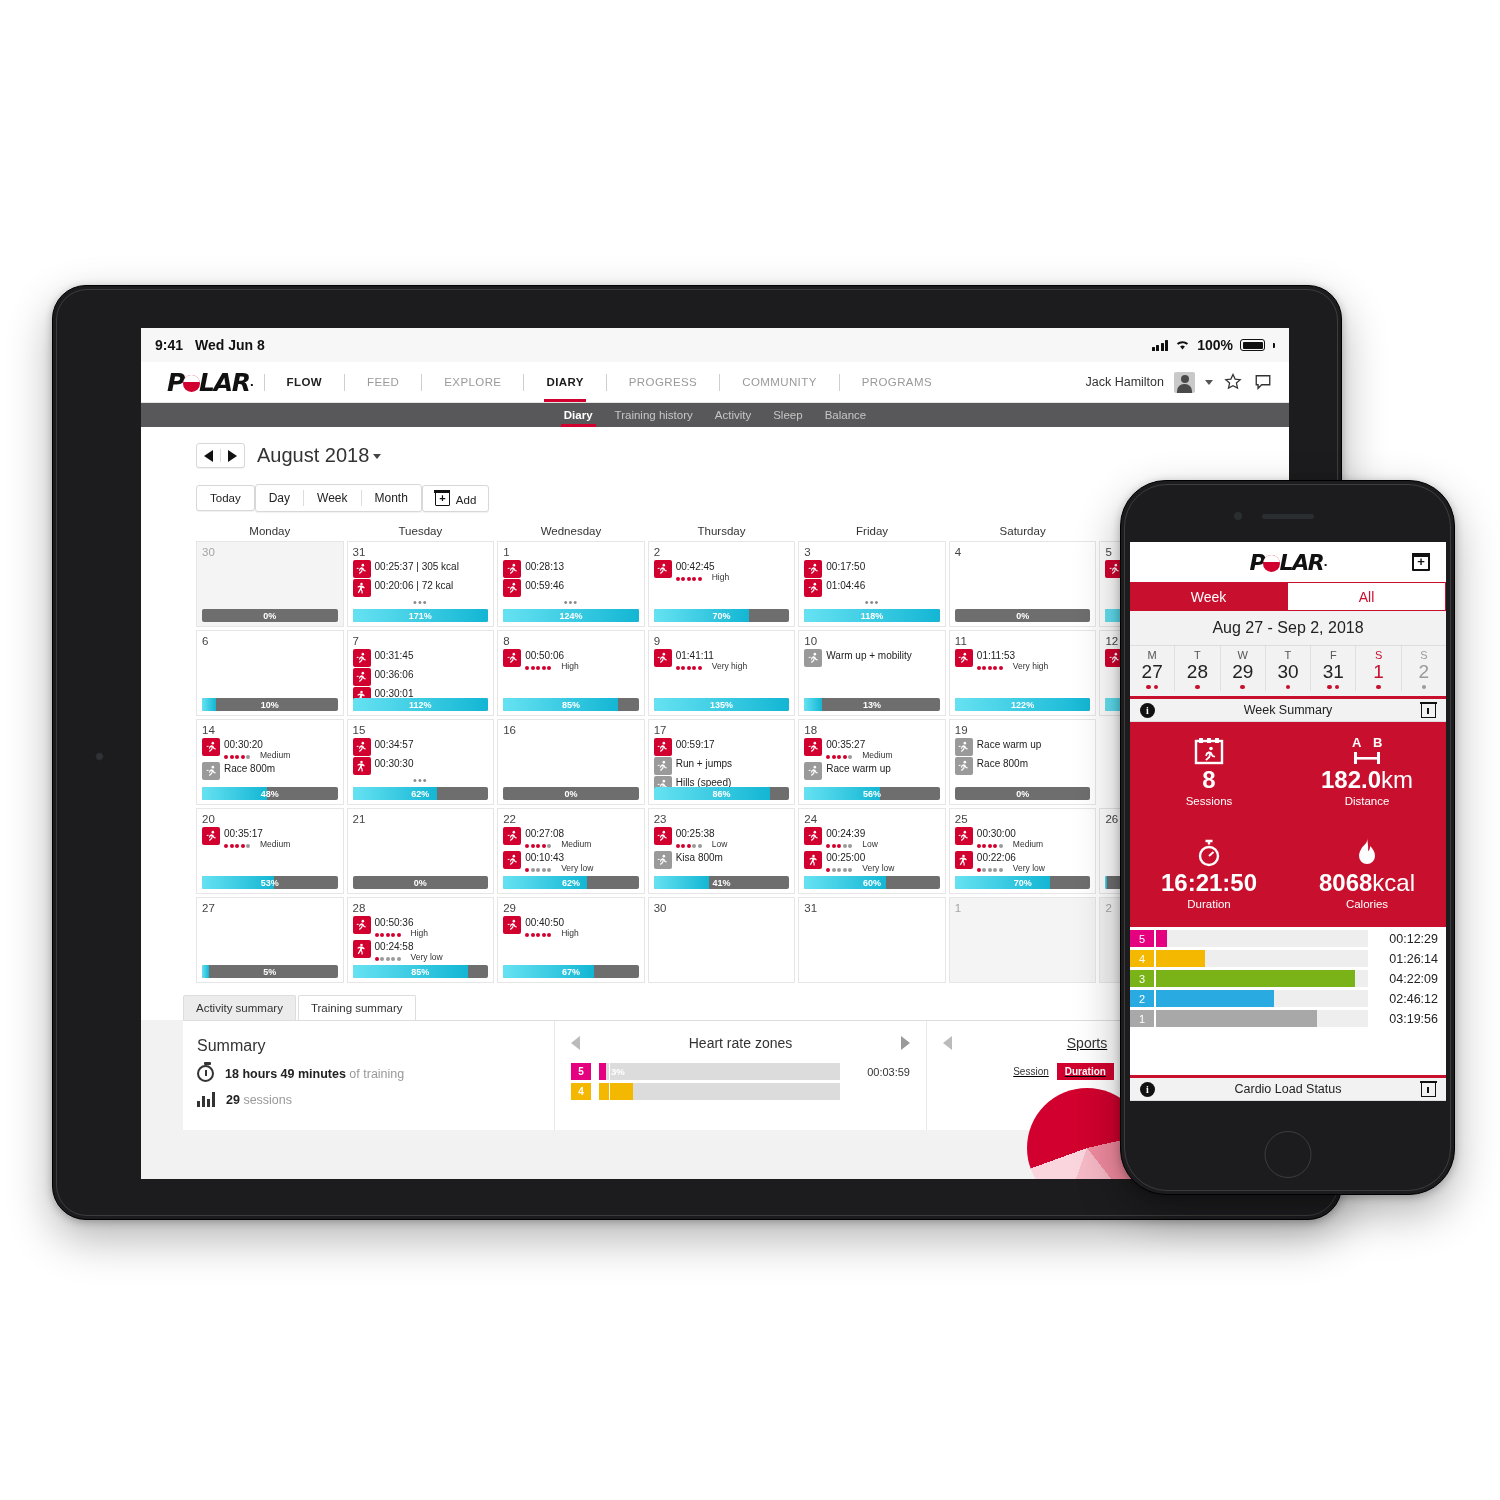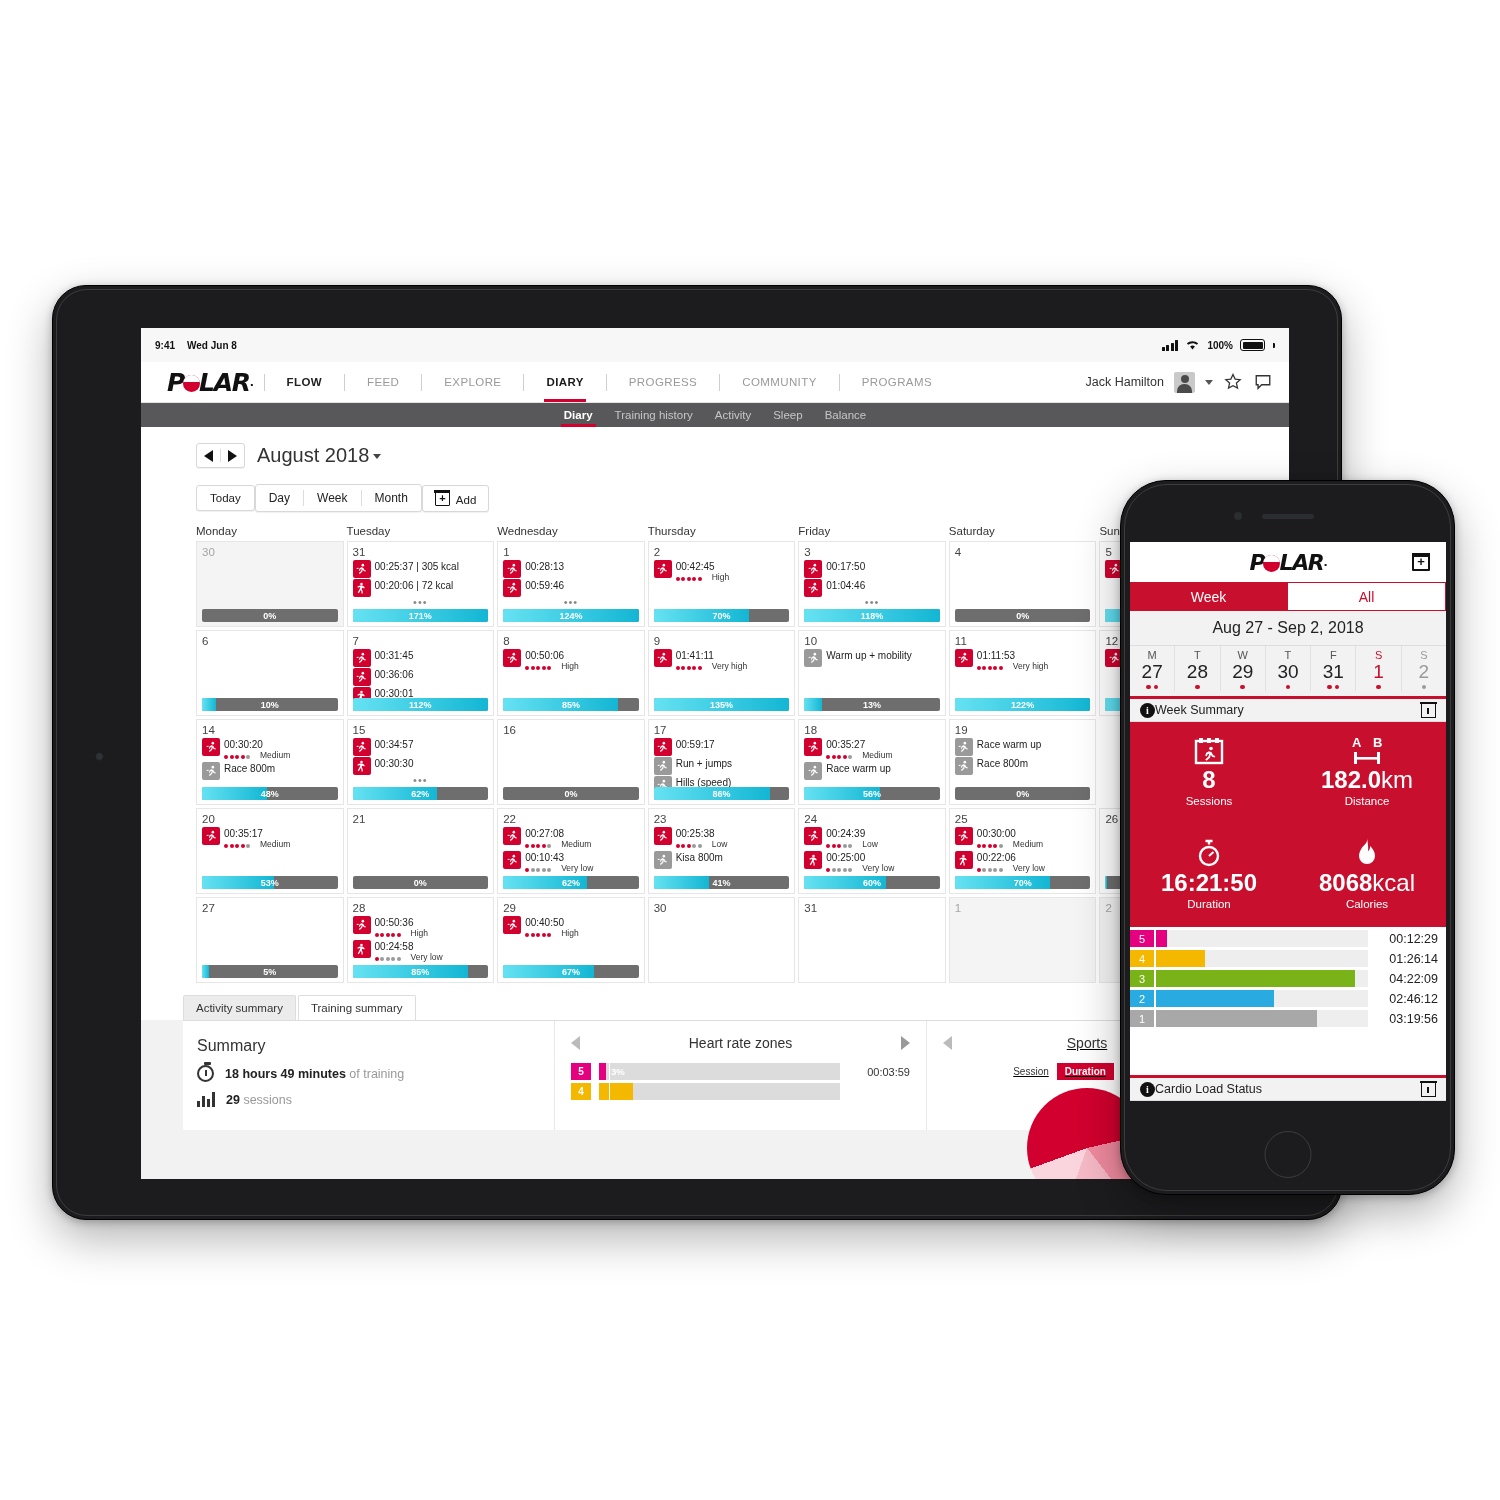--- a/index.html
+++ b/index.html
@@ -30,21 +30,21 @@
     border-radius:50%; background:#2f3236; box-shadow:inset 0 0 2px #000;
   }
   #tablet-screen{
     position:absolute; left:88px; top:42px; width:1148px; height:851px;
     background:#f2f2f2; overflow:hidden;
   }
 
   
   .ios-status{
     height:24px; background:#f7f7f7; display:flex; align-items:center;
-    padding:17px 14px; font-size:10px; font-weight:bold; color:#111;
+    padding:17px 14px; font-size:14px; font-weight:bold; color:#111;
   }
   .ios-status .left{ display:flex; gap:12px; align-items:center;}
   .ios-status .right{ margin-left:auto; display:flex; gap:7px; align-items:center;}
   .bars{ display:flex; align-items:flex-end; gap:1.5px; height:11px;}
   .bars i{ display:block; width:3px; background:#111; border-radius:.5px;}
   .bars i:nth-child(1){height:4px}.bars i:nth-child(2){height:6px}
   .bars i:nth-child(3){height:8px}.bars i:nth-child(4){height:11px}
   .batt{ width:25px;height:12px;border:1.4px solid #111;border-radius:3px;padding:1.5px;}
   .batt span{display:block;height:100%;background:#111;border-radius:1px;}
   .batt-tip{width:2px;height:5px;background:#111;border-radius:0 1px 1px 0;margin-left:1px;}
@@ -123,21 +123,21 @@
   .seg{display:flex;background:#fff;border:1px solid #d8d8d8;border-radius:3px;box-shadow:0 1px 1px rgba(0,0,0,.06);}
   .seg span{font-size:12px;color:#222;padding:6px 13px;cursor:pointer;}
   .seg .sp{width:1px;background:#ddd;margin:5px 0;}
   .addbtn{display:flex;align-items:flex-end;gap:6px;padding:5px 12px;}
   .cal-add-ico{width:15px;height:15px;border:1.6px solid #111;border-radius:1px;position:relative;}
   .cal-add-ico::before{content:"";position:absolute;left:-1.6px;right:-1.6px;top:-1.6px;height:3px;background:#111;}
   .cal-add-ico::after{content:"+";position:absolute;left:0;right:0;top:1px;text-align:center;font-size:11px;line-height:11px;font-weight:bold;color:#111;}
 
   
   .dow{display:grid;grid-template-columns:repeat(7,1fr);gap:3px;margin-bottom:4px;}
-  .dow div{font-size:11.5px;color:#333;}
+  .dow div{text-align:center;font-size:11.5px;color:#333;}
   .weeks{display:grid;gap:3px;}
   .week{display:grid;grid-template-columns:repeat(7,1fr);gap:3px;}
   .day{
     background:#fff;border:1px solid #e6e6e6;height:86px;position:relative;
     padding:4px 5px 0 5px;overflow:hidden;
   }
   .day.other{background:#f4f4f4;}
   .day .dnum{font-size:11.5px;color:#444;line-height:12px;}
   .day.other .dnum{color:#a5a5a5;}
   .sessions{margin-top:2px;}
@@ -246,21 +246,21 @@
   .ph-days .dn{font-size:19px;color:#222;line-height:22px;}
   .ph-days .d.sat .dl,.ph-days .d.sat .dn{color:#c8102e;}
   .ph-days .d.sun .dl,.ph-days .d.sun .dn{color:#9a9a9a;}
   .ph-dots{display:flex;justify-content:center;gap:3px;height:8px;align-items:center;}
   .ph-dots i{width:4.5px;height:4.5px;border-radius:50%;background:#c8102e;display:block;}
   .ph-dots i.grey{background:#9a9a9a;}
   .ph-secbar{
     height:26px;background:#f2f2f2;border-top:3px solid #c8102e;border-bottom:1px solid #ddd;
     display:flex;align-items:center;padding:0 10px;font-size:12.5px;color:#222;
   }
-  .ph-secbar .t{flex:1;}
+  .ph-secbar .t{flex:1;text-align:center;}
   .info-i{width:15px;height:15px;border-radius:50%;background:#111;color:#fff;font-size:10px;font-weight:bold;display:flex;align-items:center;justify-content:center;font-family:"Liberation Serif",serif;}
   .exp-ico{width:15px;height:15px;border:1.6px solid #111;position:relative;}
   .exp-ico::before{content:"";position:absolute;left:-1.6px;right:-1.6px;top:-1.6px;height:2.5px;background:#111;}
   .exp-ico::after{content:"";position:absolute;left:5px;top:4px;width:2px;height:6px;background:#111;box-shadow:-2px -2px 0 0 #111 inset;}
   .ph-stats{background:#c8102e;flex:0 0 205px;display:grid;grid-template-columns:1fr 1fr;grid-template-rows:1fr 1fr;color:#fff;}
   .ph-stat{display:flex;flex-direction:column;align-items:center;justify-content:center;gap:2px;}
   .ph-stat .val{font-size:24px;font-weight:bold;line-height:26px;}
   .ph-stat .val .u{font-weight:normal;}
   .ph-stat .cap{font-size:11.5px;}
   .ph-stat .ic{height:26px;display:flex;align-items:flex-end;}

